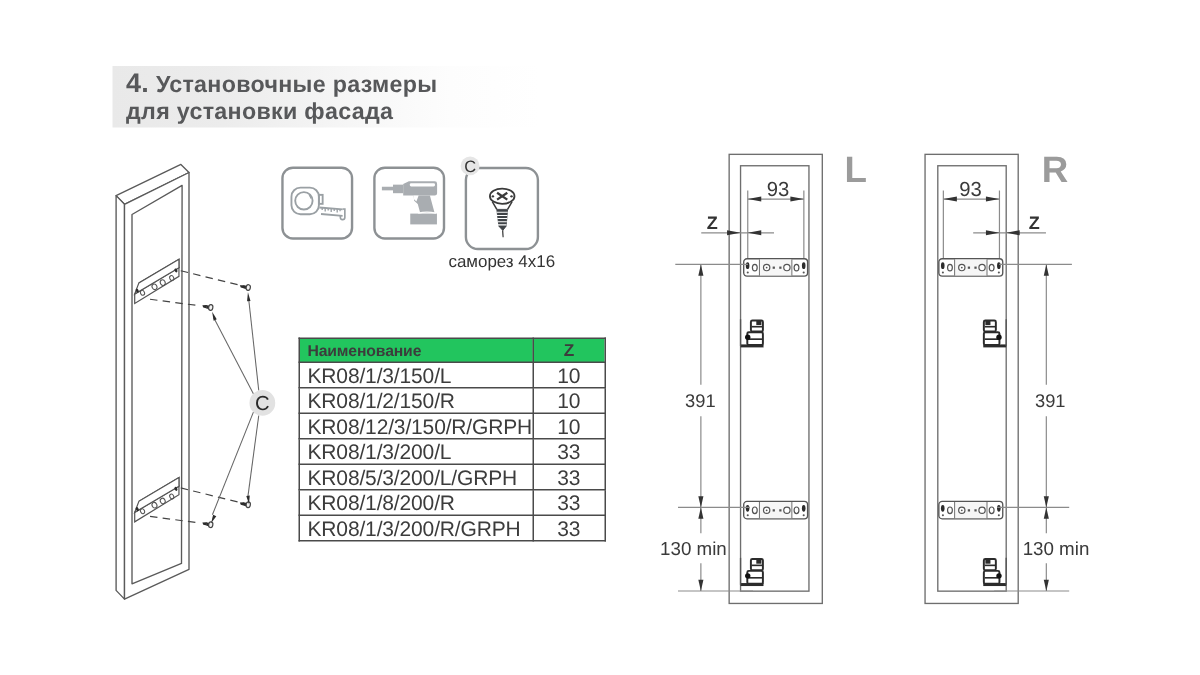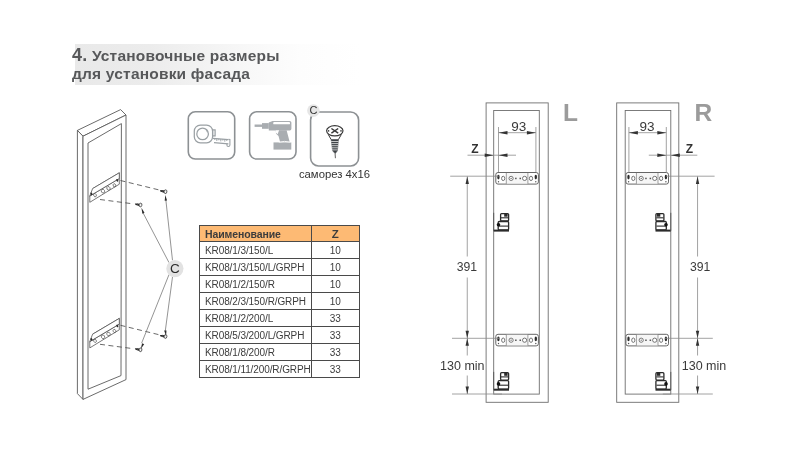--- a/index.html
+++ b/index.html
@@ -1,62 +1,58 @@
 <!DOCTYPE html>
 <html><head><meta charset="utf-8">
 <style>
   html,body{margin:0;padding:0}
   body{width:800px;height:450px;position:relative;background:#fff;font-family:"Liberation Sans",sans-serif;overflow:hidden;will-change:transform}
   .band{position:absolute;left:75px;top:44px;width:285px;height:41px;background:linear-gradient(to right,#e9e9e9 0%,#ececec 26%,#f2f2f2 44%,#f8f8f8 61%,#fdfdfd 79%,#ffffff 100%)}
-  .t1{position:absolute;left:72px;top:46px;font-size:15.5px;font-weight:bold;color:#57585a;line-height:18px;letter-spacing:.2px}
+  .t1{position:absolute;left:84px;top:46px;font-size:15.5px;font-weight:bold;color:#57585a;line-height:18px;letter-spacing:.2px}
   .t1 .n{font-size:18px}
   table.tb{position:absolute;left:199px;top:225px;border-collapse:collapse;color:#3c3c3c;table-layout:fixed}
-  table.tb td{border:1px solid #4a4a4a;padding:0 0 0 5px;font-size:10px;height:16px;white-space:nowrap;letter-spacing:-0.1px}
+  table.tb td{border:1px solid #4a4a4a;padding:0 0 0 5px;font-size:14px;height:16px;white-space:nowrap;letter-spacing:-0.1px}
   table.tb td.z{text-align:center;padding:0}
-  table.tb tr.h td{background:#fdba74;height:15px;font-size:10.5px;font-weight:bold;letter-spacing:-0.1px}
+  table.tb tr.h td{background:#22c55e;height:15px;font-size:10.5px;font-weight:bold;letter-spacing:-0.1px}
   table.tb tr.h td.z{font-weight:bold;font-size:11.5px}
 </style></head><body>
 <div class="band"></div>
 <div class="t1"><span class="n">4.</span> Установочные размеры<br>для установки фасада</div>
 <table class="tb">
  <tbody>
       <tr class="h">
         <td style="width:102px">Наименование</td>
         <td class="z" style="width:47px">Z</td>
       </tr>
  <tr>
         <td>KR08/1/3/150/L</td>
         <td class="z">10</td>
       </tr>
  <tr>
-        <td>KR08/1/3/150/L/GRPH</td>
-        <td class="z">10</td>
-      </tr>
- <tr>
         <td>KR08/1/2/150/R</td>
         <td class="z">10</td>
       </tr>
  <tr>
-        <td>KR08/2/3/150/R/GRPH</td>
+        <td>KR08/12/3/150/R/GRPH</td>
         <td class="z">10</td>
       </tr>
  <tr>
-        <td>KR08/1/2/200/L</td>
+        <td>KR08/1/3/200/L</td>
         <td class="z">33</td>
       </tr>
  <tr>
         <td>KR08/5/3/200/L/GRPH</td>
         <td class="z">33</td>
       </tr>
  <tr>
         <td>KR08/1/8/200/R</td>
         <td class="z">33</td>
       </tr>
  <tr>
-        <td>KR08/1/11/200/R/GRPH</td>
+        <td>KR08/1/3/200/R/GRPH</td>
         <td class="z">33</td>
       </tr>
 </tbody>
   </table>
 <svg id="art" width="800" height="450" style="position:absolute;left:0;top:0">
 <defs>
   <g id="plateF">
     <rect x="0" y="0" width="42.6" height="11.6" rx="2.2" fill="#fff" stroke="#555" stroke-width="0.9"></rect>
     <rect x="10.5" y="0.5" width="21.6" height="10.6" fill="#f6f6f6"></rect>
     <line x1="10.5" y1="0.3" x2="10.5" y2="11.3" stroke="#777" stroke-width="0.7"></line>

